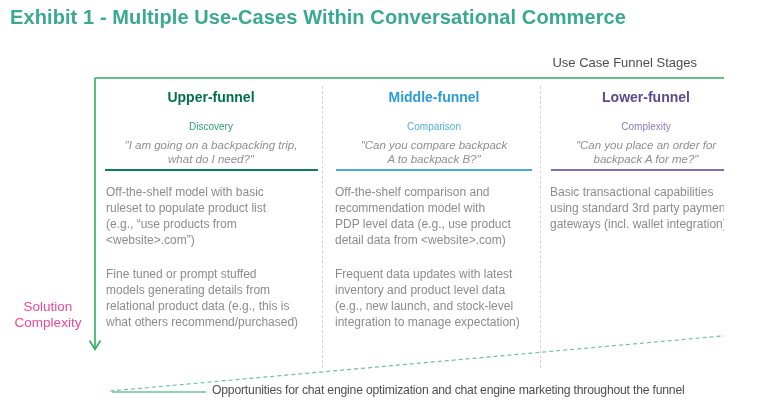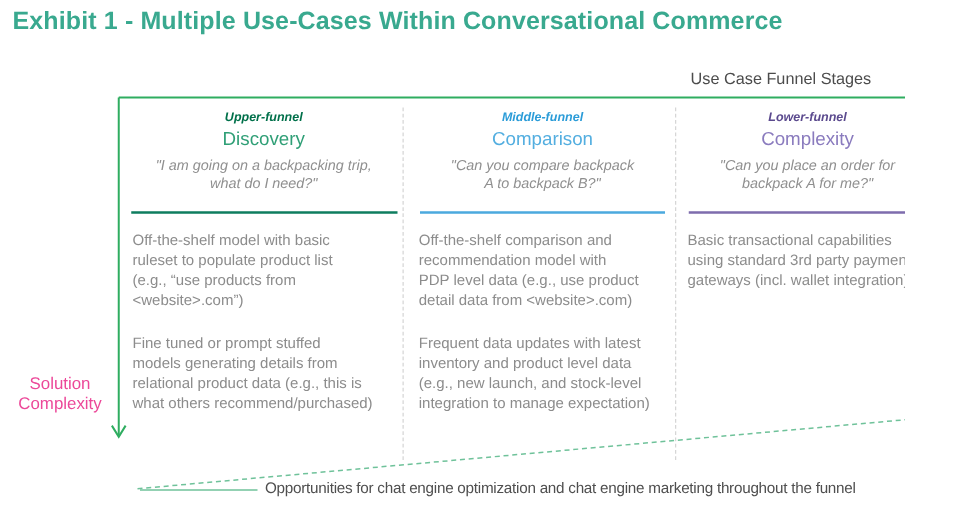--- a/index.html
+++ b/index.html
@@ -55,22 +55,22 @@
   .divider.d1 { left: 322px; }
   .divider.d2 { left: 540px; }
   .col {
     position: absolute;
     top: 89px;
     text-align: center;
   }
   .col.c1 { left: 104px; width: 214px; }
   .col.c2 { left: 332px; width: 204px; }
   .col.c3 { left: 545px; width: 202px; }
-  .funnel-label { font-size: 10px; font-weight: 700; font-style: italic; }
-  .stage-label  { font-size: 15px; margin-top: 3px; }
+  .funnel-label { font-size: 14px; font-weight: 700; }
+  .stage-label  { font-size: 10px; margin-top: 16px; }
   .quote {
     font-size: 11.5px;
     font-style: italic;
     color: #8F8F8F;
     line-height: 14px;
     margin-top: 6px;
     white-space: pre-line;
   }
   .c1 .funnel-label { color: #00704A; }
   .c1 .stage-label  { color: #2F9F76; }

